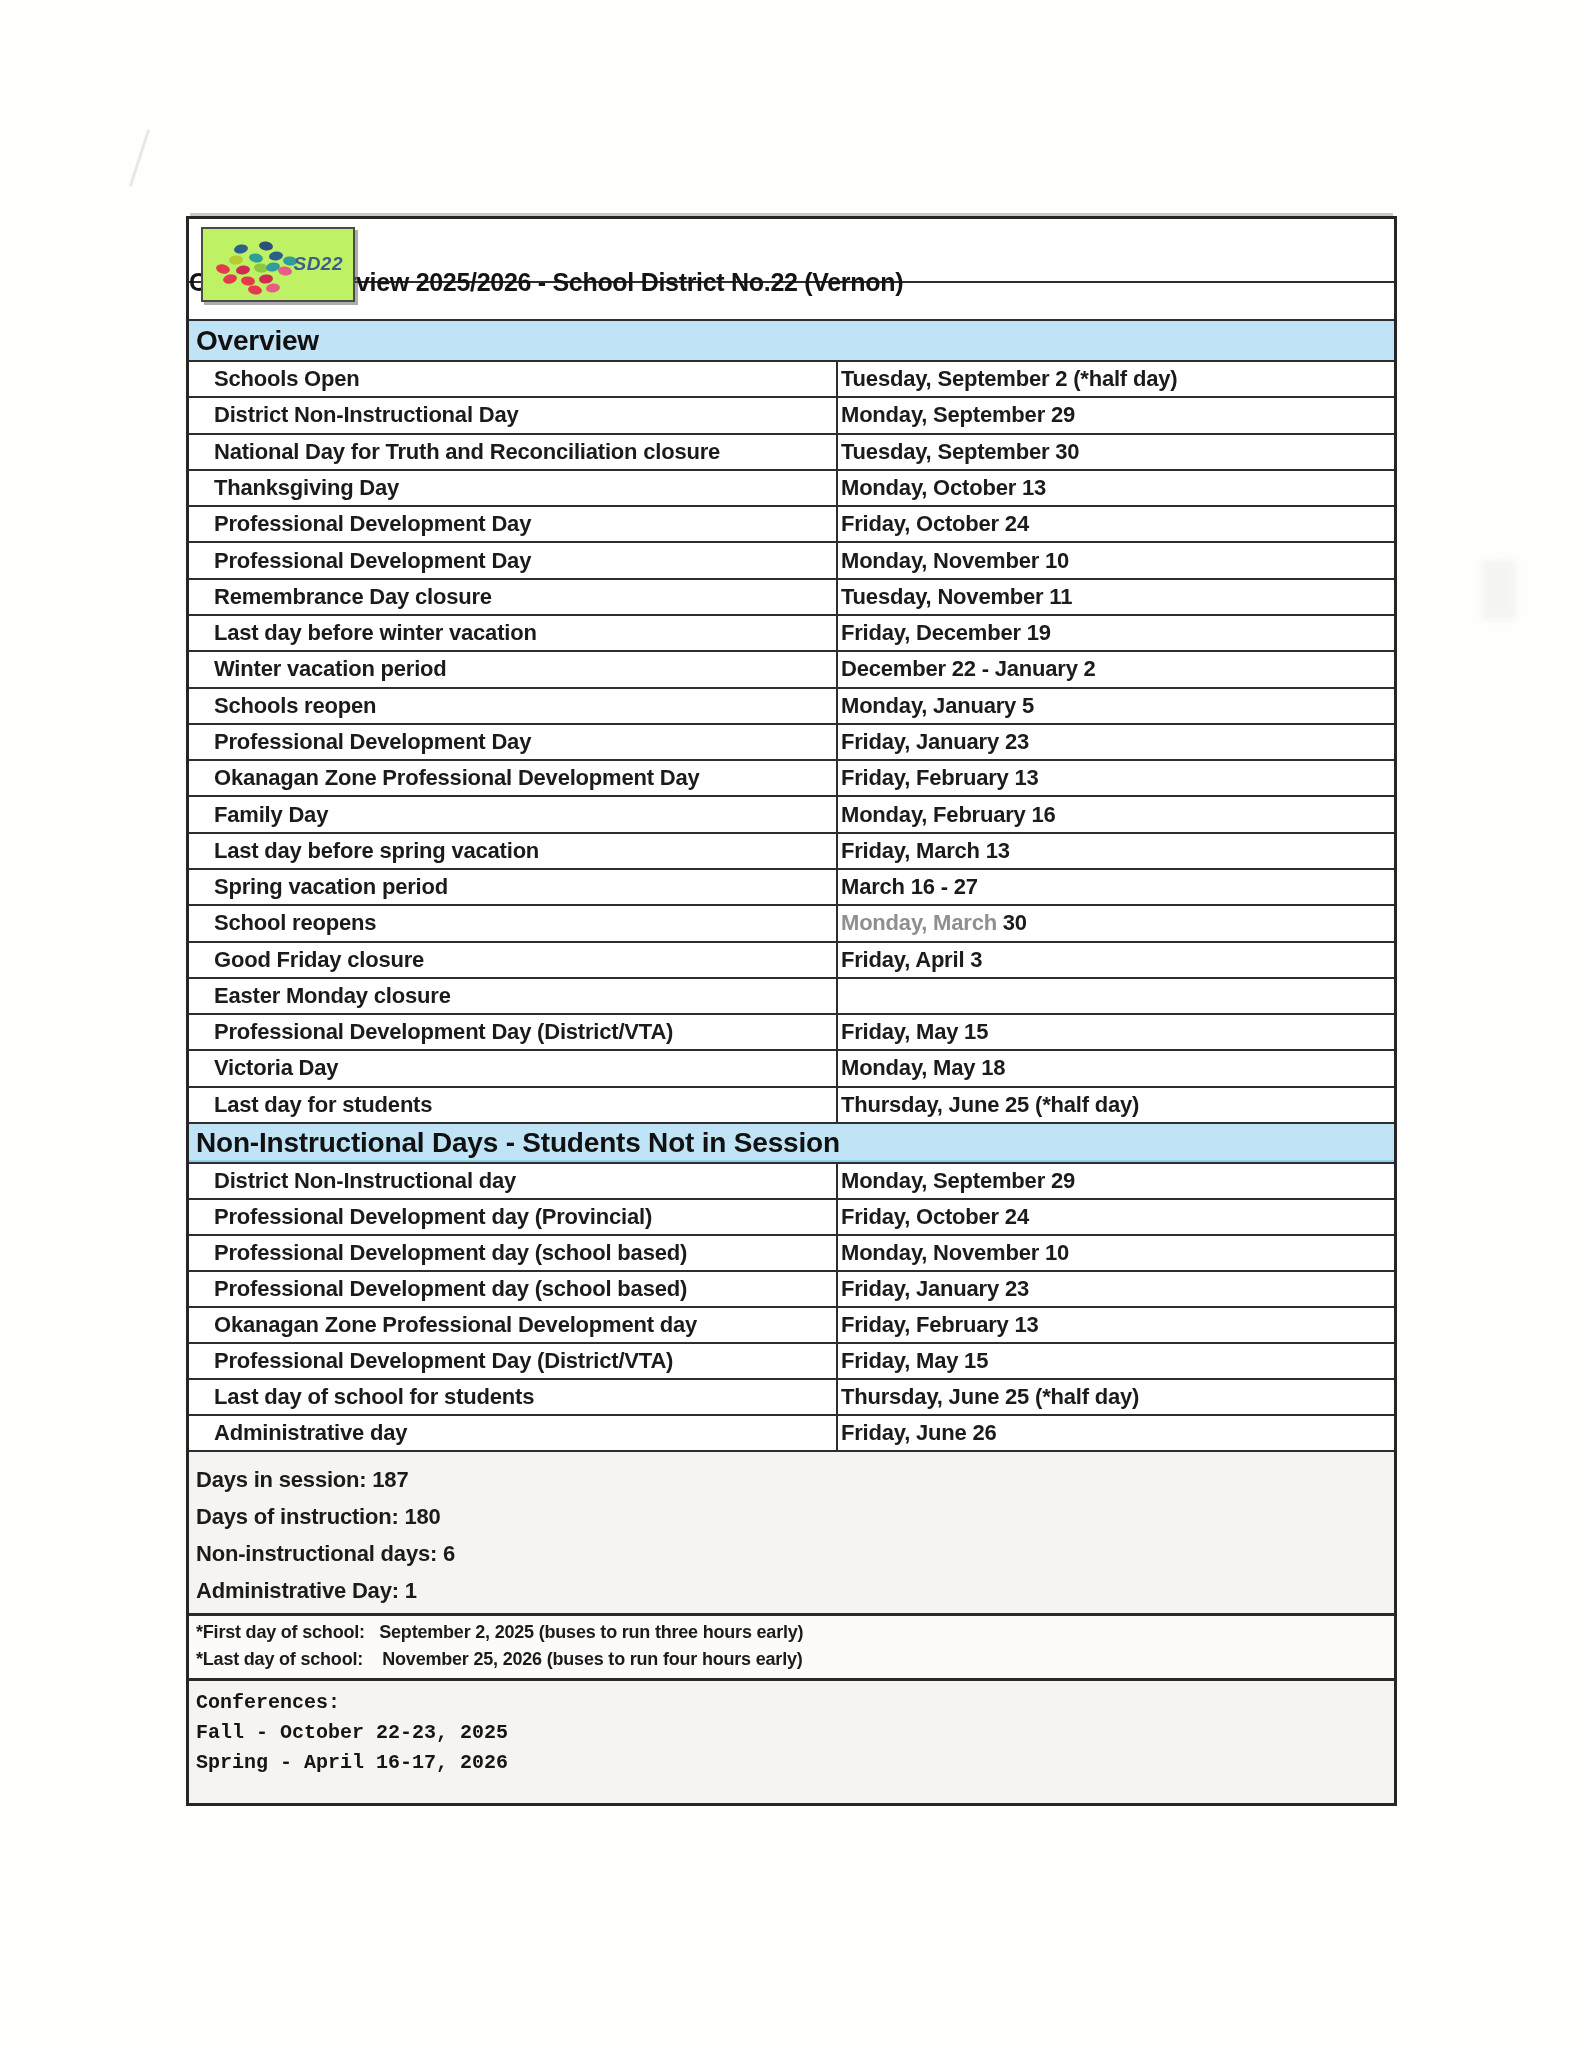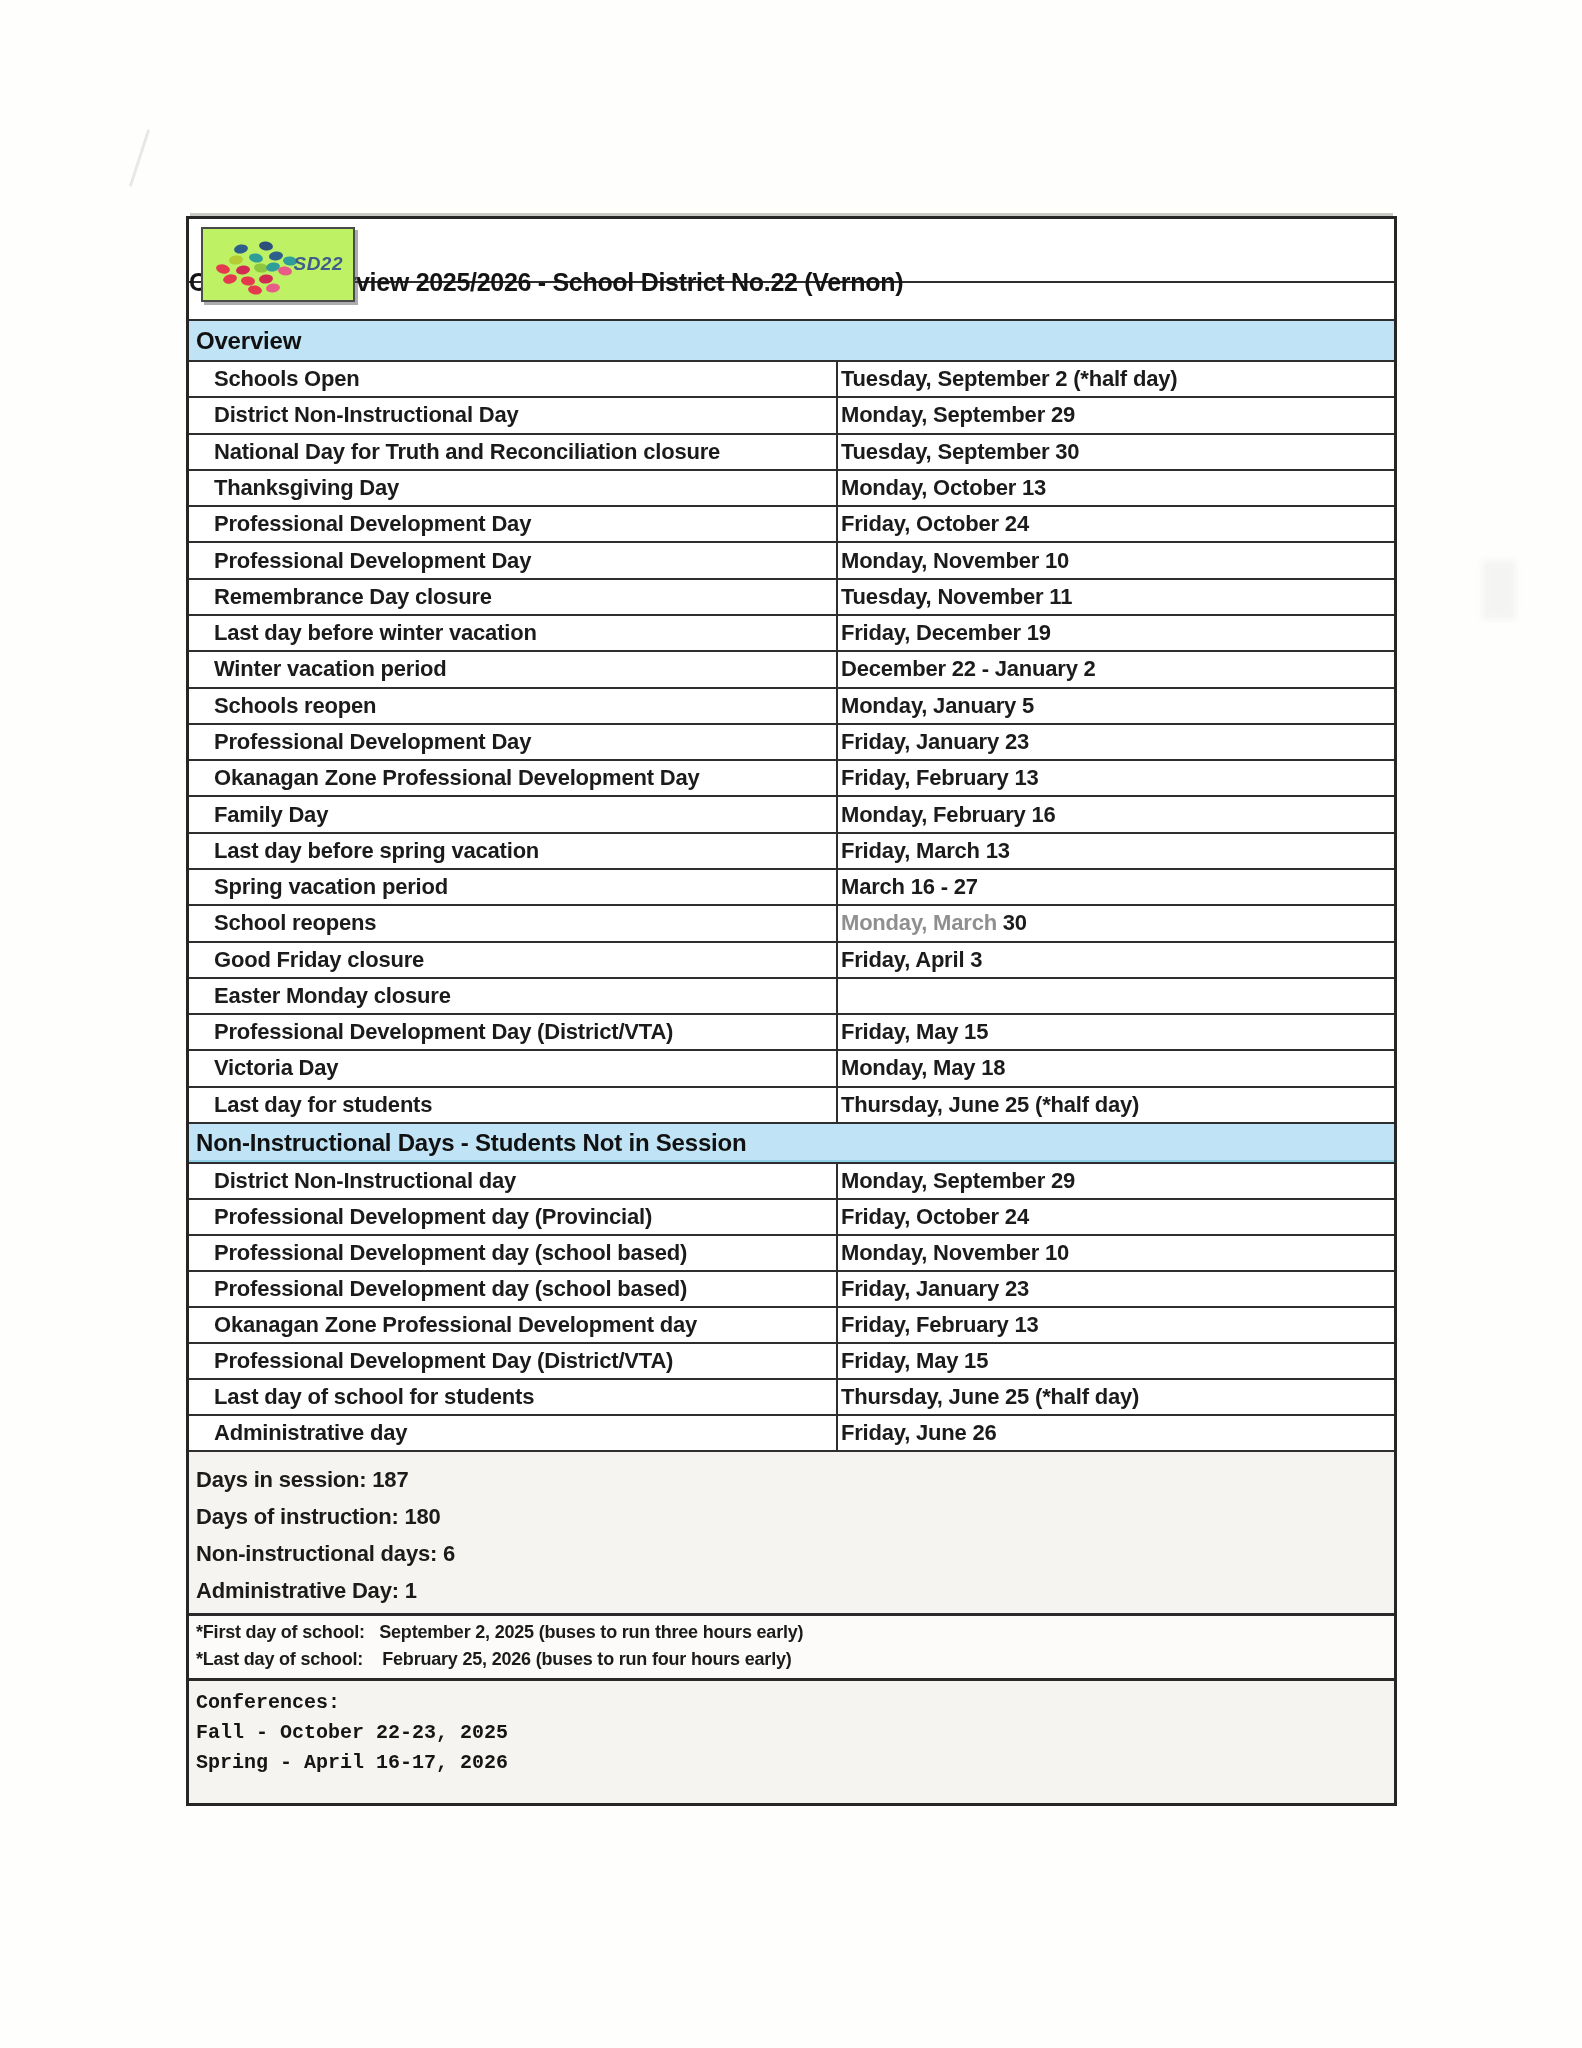--- a/index.html
+++ b/index.html
@@ -40,21 +40,21 @@
     position:absolute;right:10px;top:24px;
     font-weight:700;font-style:italic;font-size:19px;color:#3f5d8c;letter-spacing:0.5px;
   }
 
   .spacer-row{height:36px;border-bottom:2px solid #2e2e2e;background:#fff;}
 
   .band{
     height:39px;border-bottom:2px solid #2e2e2e;
     background:#c0e3f5;
     display:flex;align-items:center;
-    font-weight:700;font-size:24px;color:#111;
+    font-weight:700;font-size:28px;color:#111;
     padding-left:7px;letter-spacing:-0.2px;
   }
   .band2{height:38px;box-shadow:inset 0 -2px 0 #8fd0e8;}
 
   
   .rows{display:flex;flex-direction:column;}
   .trow{flex:1;display:flex;border-bottom:2px solid #2e2e2e;box-sizing:border-box;background:#fff;}
   .cell{display:flex;align-items:center;font-weight:700;font-size:22px;letter-spacing:-0.2px;color:#1b1b1b;box-sizing:border-box;}
   .label-cell{width:649px;border-right:2px solid #2e2e2e;padding-left:25px;}
   .date-cell{flex:1;padding-left:3px;}
@@ -365,21 +365,21 @@
   <div class="line">Days of instruction: 180</div>
 
   <div class="line">Non-instructional days: 6</div>
 
   <div class="line">Administrative Day: 1</div>
 </div>
 
     <div class="notes">
   <div class="line">*First day of school:   September 2, 2025 (buses to run three hours early)</div>
 
-  <div class="line">*Last day of school:    February 25, 2026 (buses to run four hours early)</div>
+  <div class="line">*Last day of school:    November 25, 2026 (buses to run four hours early)</div>
 </div>
 
     <div class="conf">
   <div class="line">Conferences:</div>
 
   <div class="line">Fall - October 22-23, 2025</div>
 
   <div class="line">Spring - April 16-17, 2026</div>
 </div>
 

